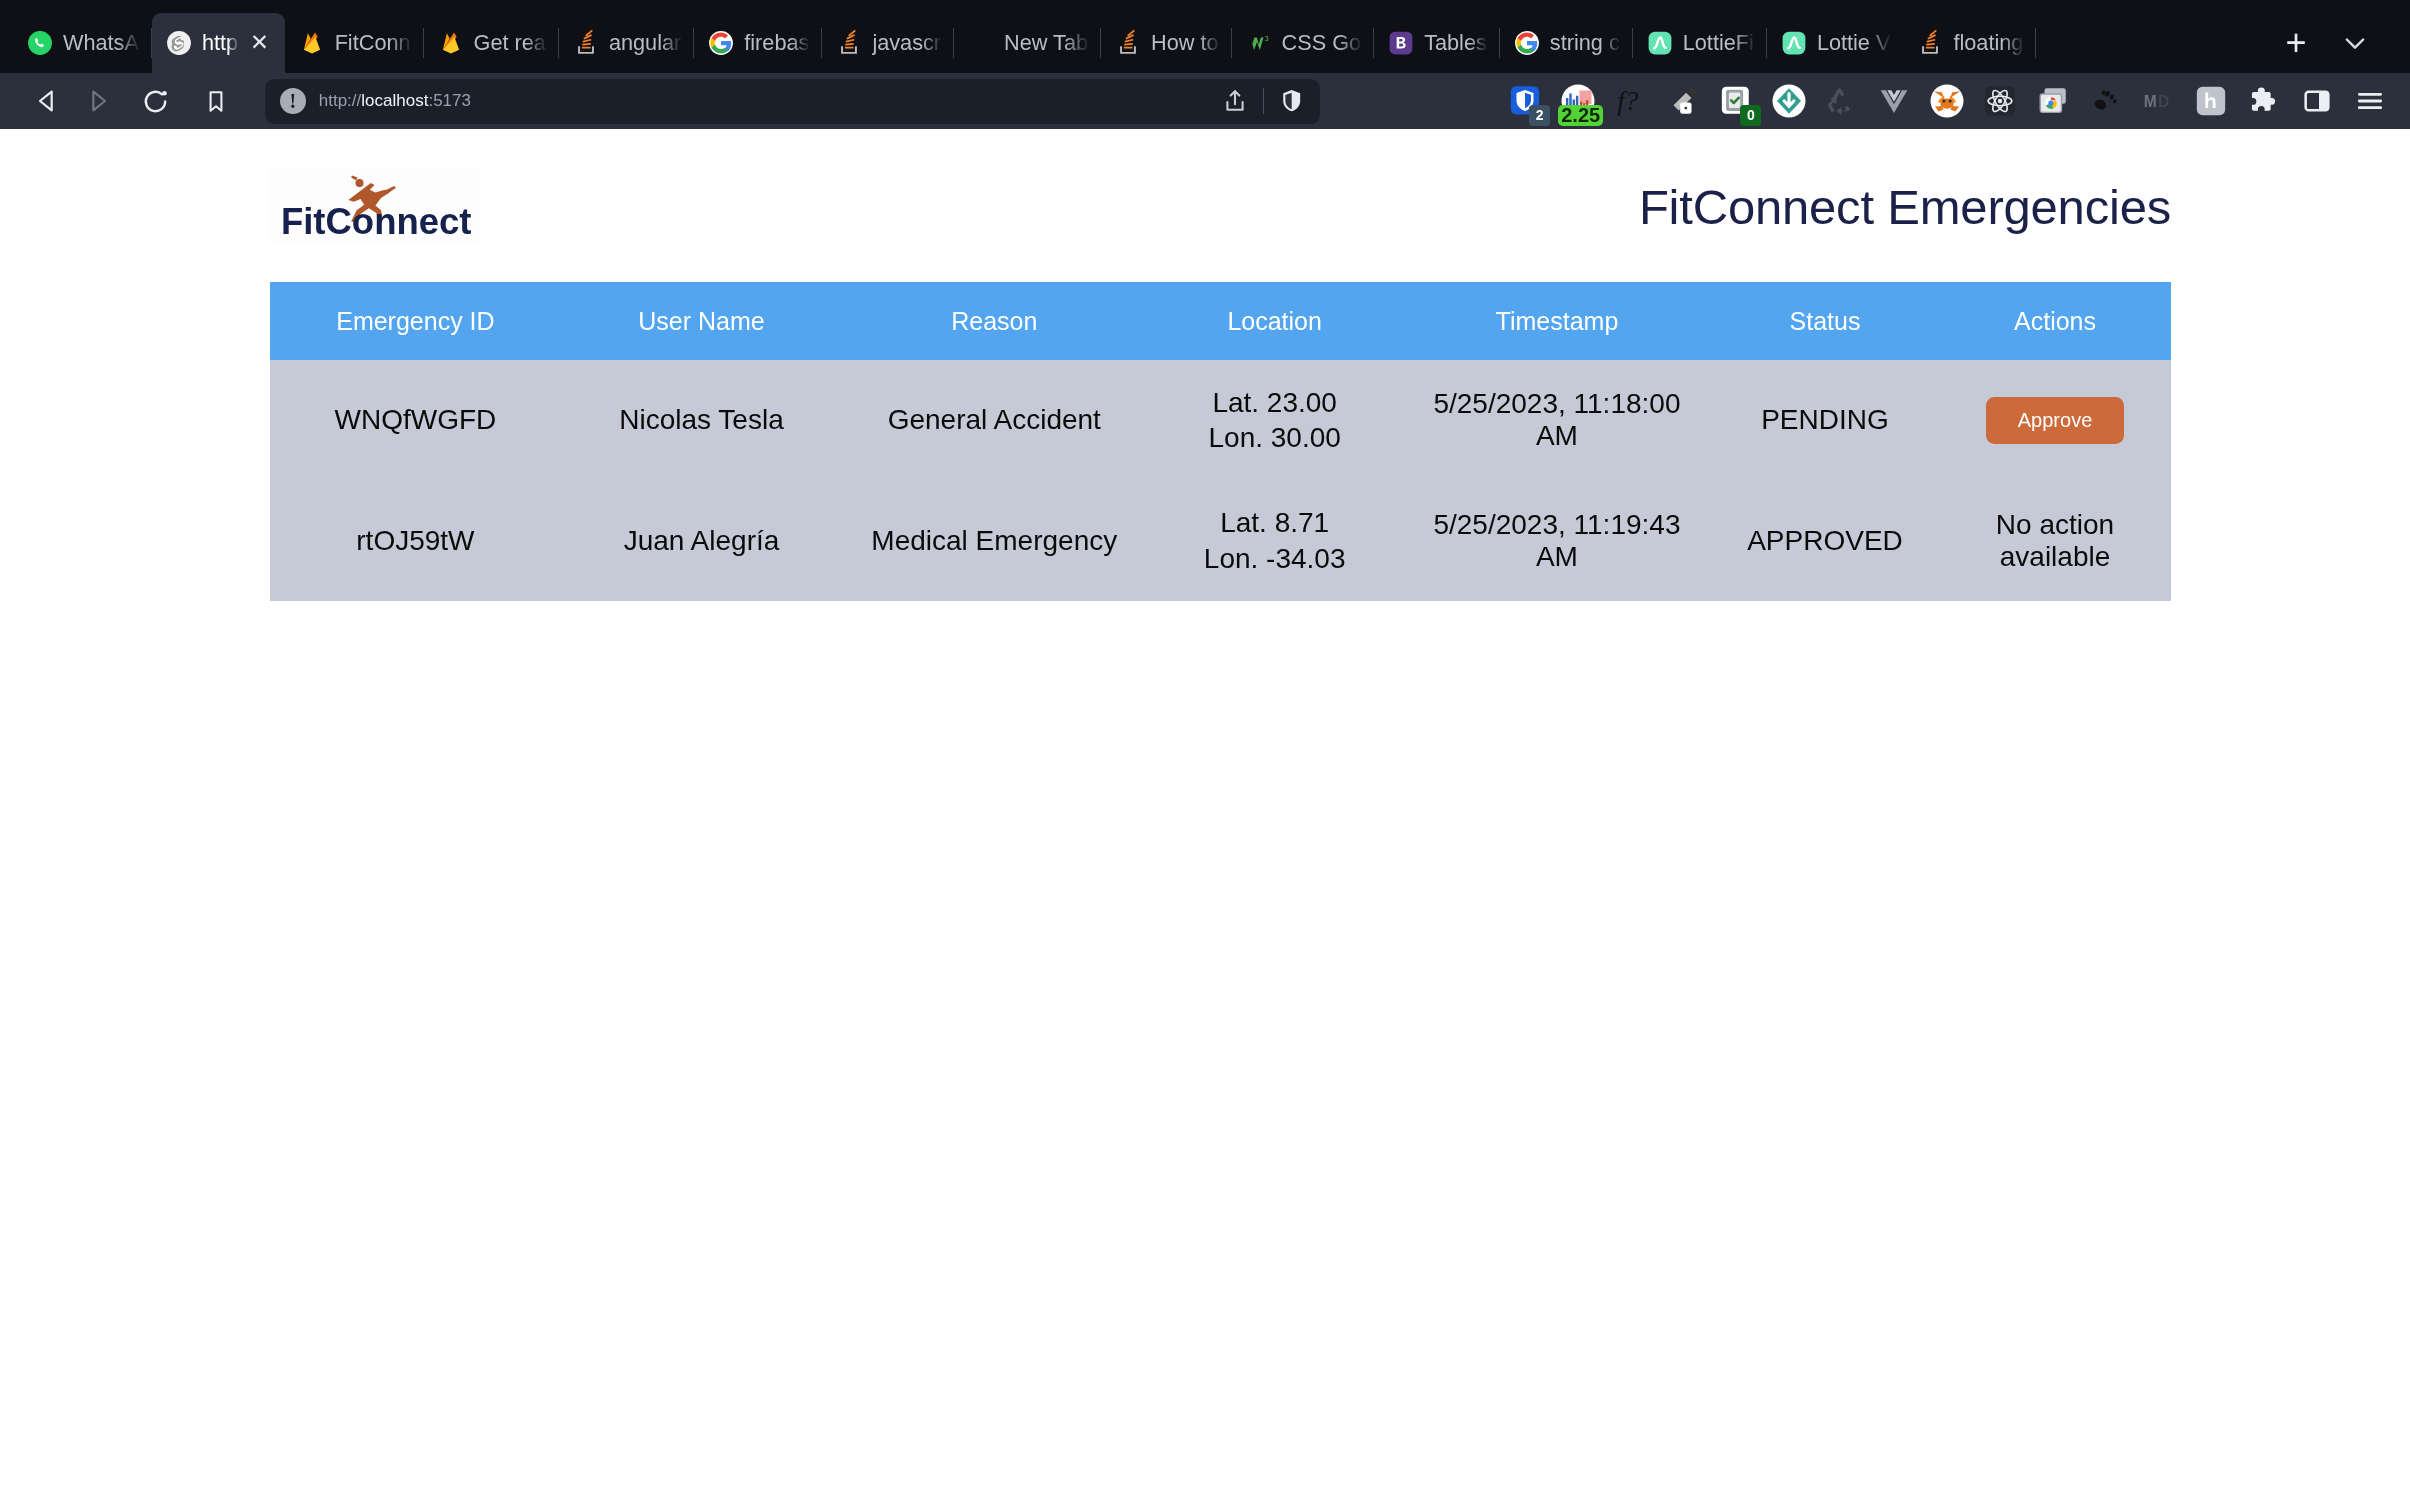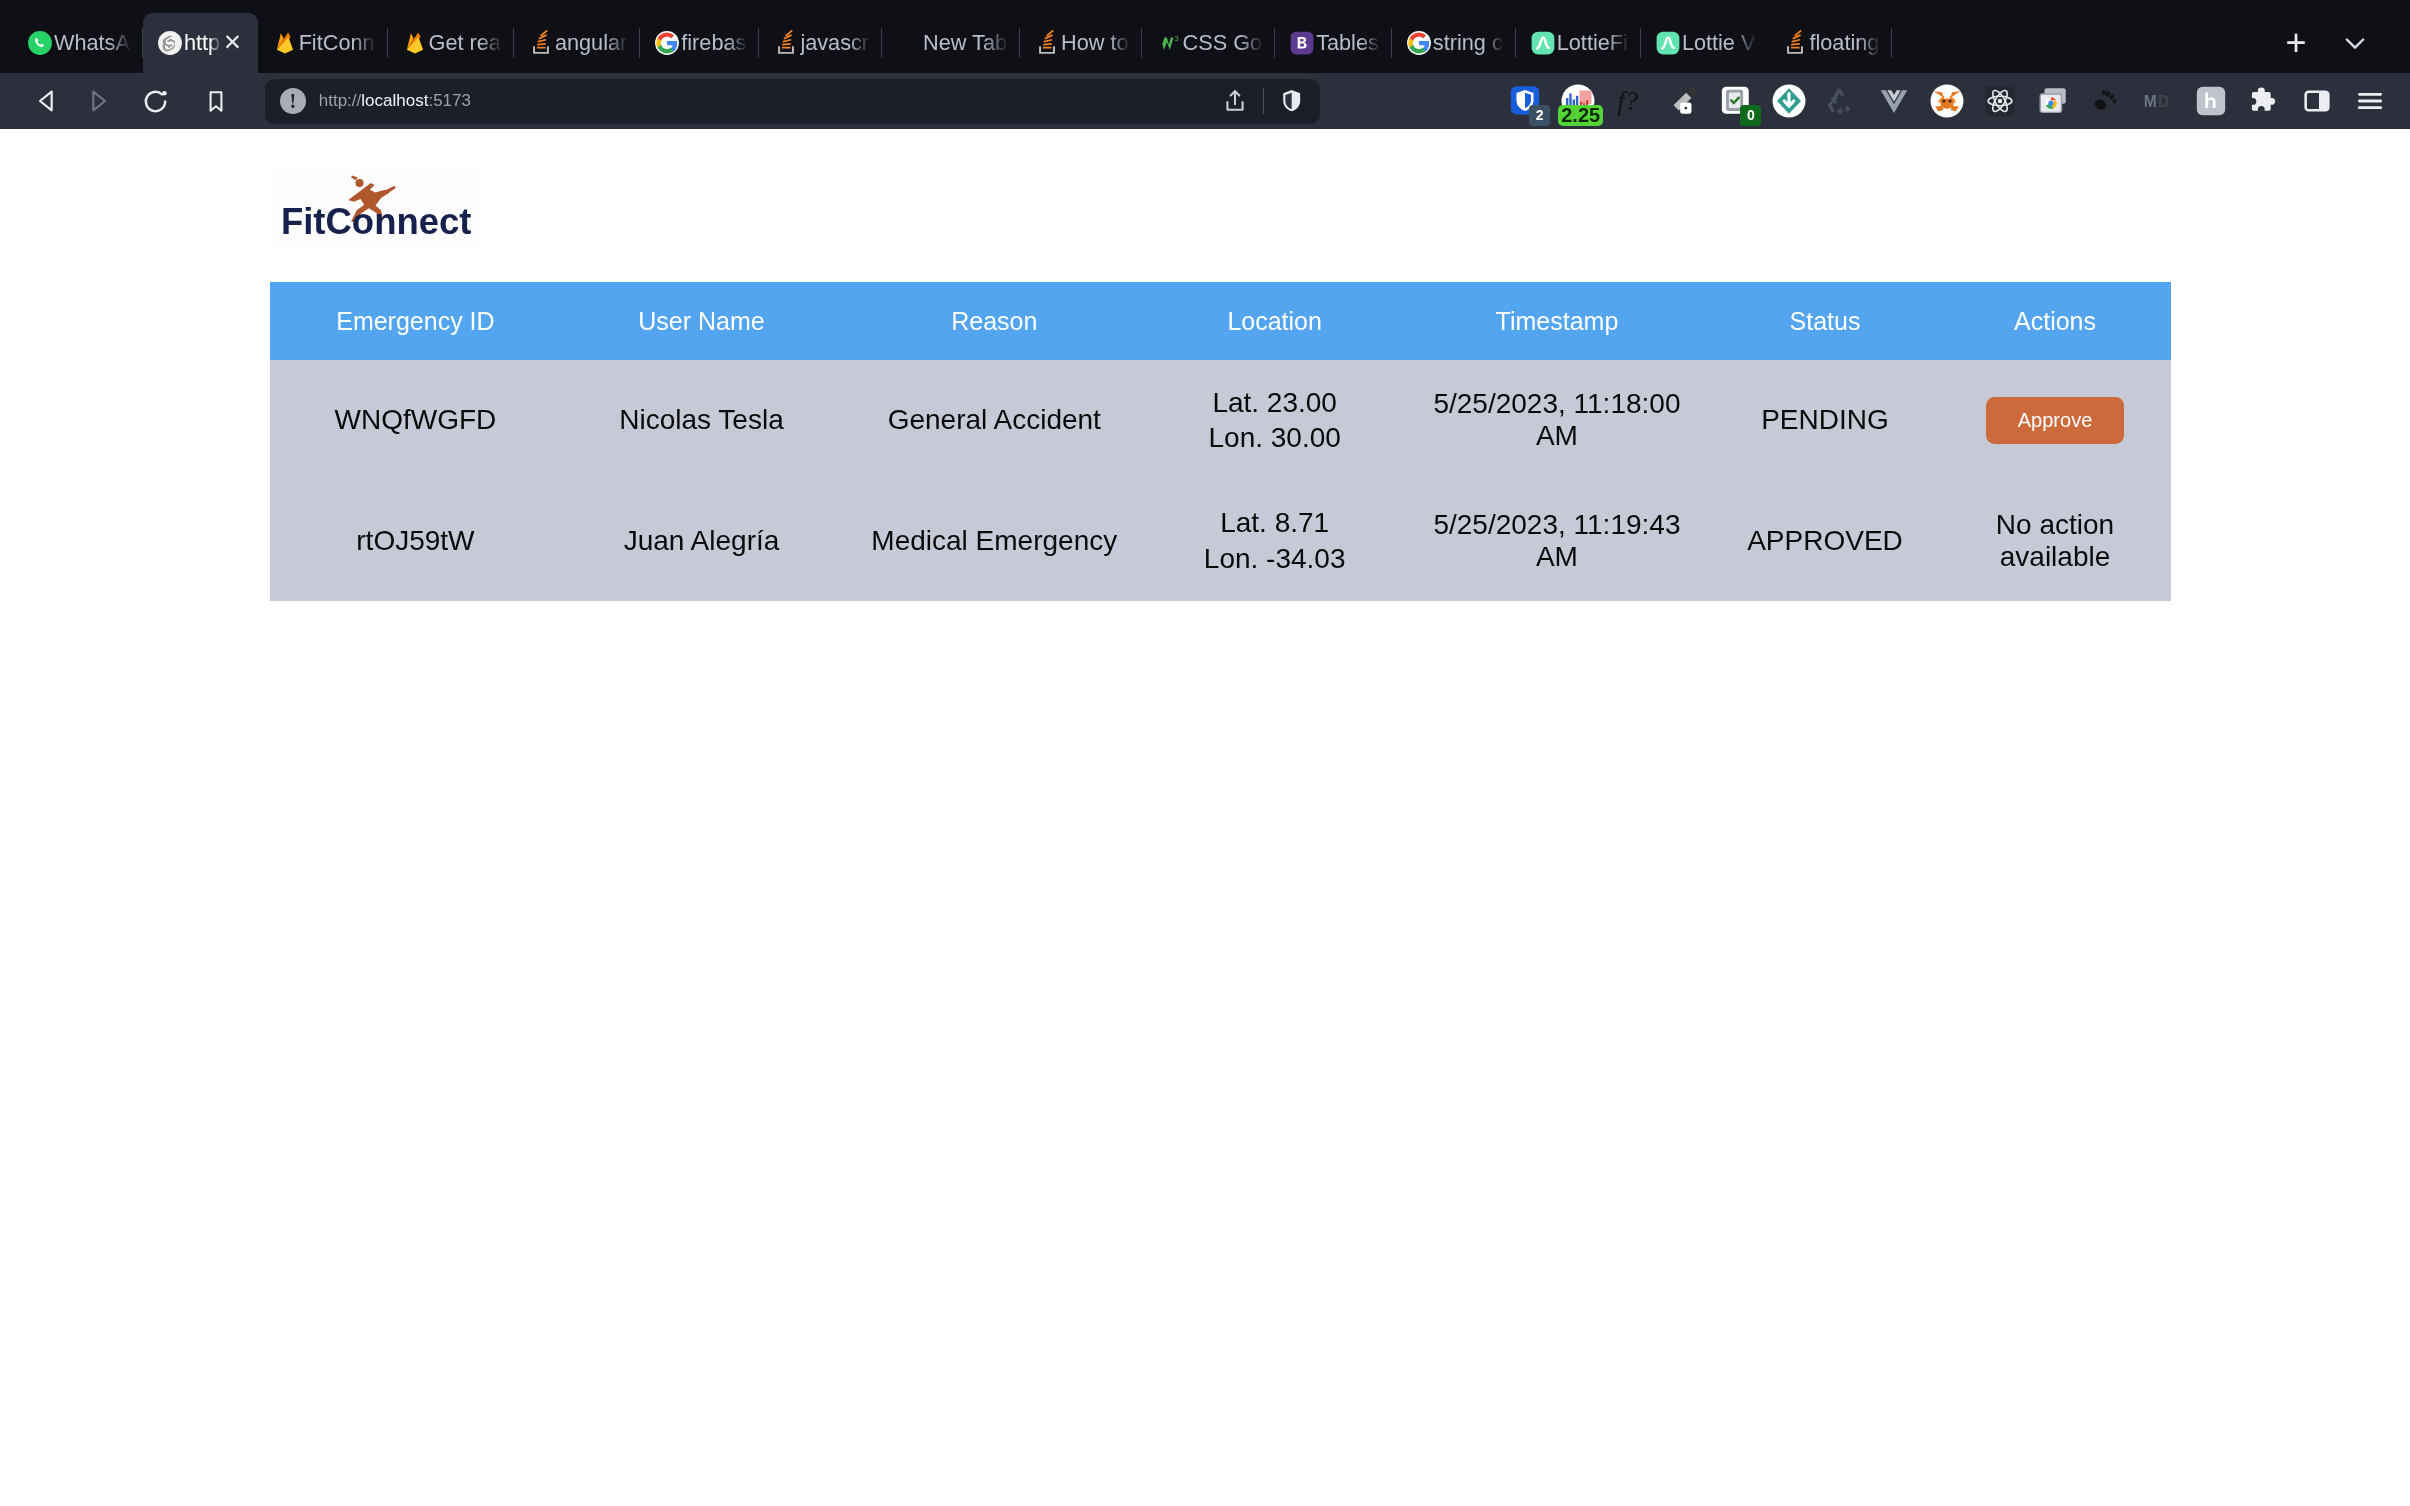--- a/index.html
+++ b/index.html
@@ -42,21 +42,21 @@
     height: 73px;
     flex: 1 1 auto;
     min-width: 0;
     overflow: hidden;
   }
 
   .tab {
     height: 60px;
     display: flex;
     align-items: center;
-    gap: 0;
+    gap: 9px;
     padding: 0 13px;
     max-width: 149px;
     min-width: 104px;
     flex: 0 0 auto;
     position: relative;
     border-radius: 9.4px 9.4px 0 0;
     color: #b9bdc7;
     font-size: 21.7px;
     white-space: nowrap;
     overflow: hidden;
@@ -694,20 +694,21 @@
             <g fill="#b0582c">
               <path d="M96 20 l8 -6 4 2 -5 5 6 3 10 -3 5 3 -9 6 -6 8 6 5 2 10 -4 2 -3 -9 -8 -5 -9 6 -5 9 -5 -1 6 -12 8 -6 -4 -6 -7 3 -6 -2 z"></path>
               <circle cx="92" cy="14" r="4.3"></circle>
               <path d="M88 11 l-5 -3 1 -2 6 2 z"></path>
               <path d="M119 22 l10 -5 2 2 -10 7 z"></path>
             </g>
 
             <text x="8" y="68" font-family="Liberation Sans, sans-serif" font-size="39" font-weight="bold" fill="#16214d">FitConnect</text>
           </svg>
         </div>
+        <div class="page-title">FitConnect Emergencies</div>
       </div>
 
       <div class="table-wrap">
         <table class="emerg">
           <colgroup>
             <col class="col-id">
               <col class="col-user">
               <col class="col-reason">
               <col class="col-loc">
             <col class="col-time">

